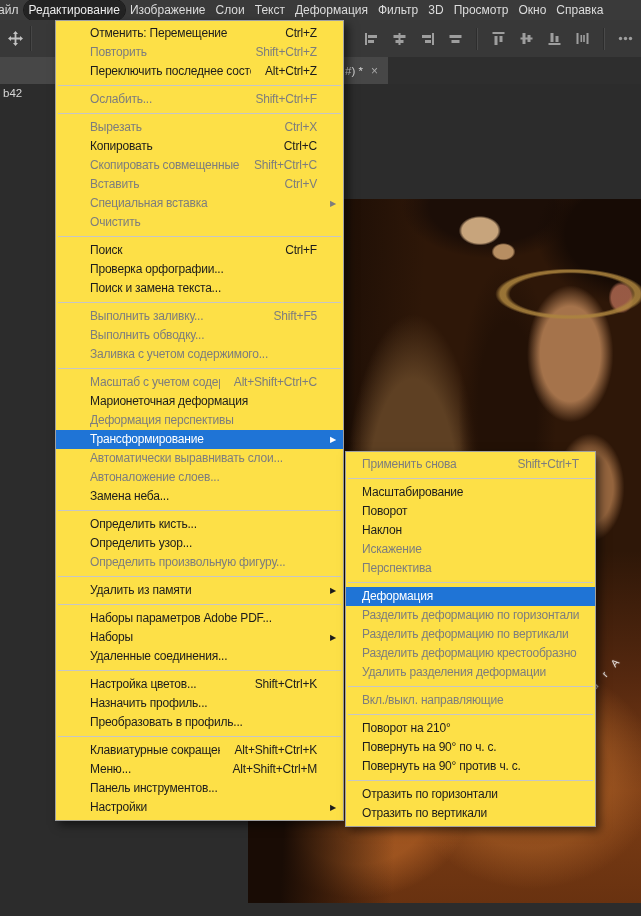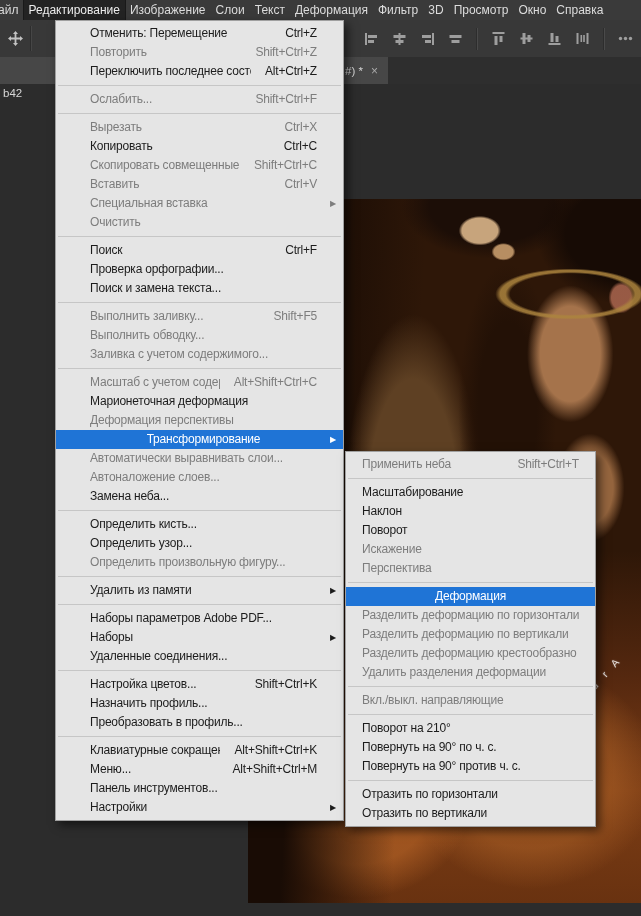--- a/index.html
+++ b/index.html
@@ -13,21 +13,21 @@
   #menubar{
     position:absolute;left:0;top:0;width:641px;height:20px;
     background:#3a3a3a;display:flex;align-items:stretch;z-index:10;
     white-space:nowrap;overflow:hidden;
   }
   .mb-item{
     display:flex;align-items:center;padding:0 5px;
     color:#dcdcdc;font-size:12px;cursor:default;
   }
   .mb-item.clipped{margin-left:-16px;}
-  .mb-item.active{background:#232323;color:#ececec;outline:1px solid #191919;}
+  .mb-item.active{background:#232323;color:#ececec;outline:1px solid #191919;border-radius:10px;}
   
   #optionsbar{
     position:absolute;left:0;top:20px;width:641px;height:37px;
     background:#383838;border-bottom:1px solid #2e2e2e;z-index:5;
   }
   #movetool{position:absolute;left:8px;top:11px;width:15px;height:15px;}
   #obar-div0{position:absolute;left:30px;top:6px;width:1px;height:25px;background:#2d2d2d;border-right:1px solid #464646;}
   #align-icons{
     position:absolute;right:8px;top:0;height:37px;
     display:flex;align-items:center;gap:13px;
@@ -69,37 +69,37 @@
     background-color:#2a1408;
   }
   #watermark{
     position:absolute;left:86%;top:66.5%;
     color:rgba(255,255,255,.85);font-size:10px;letter-spacing:4px;
     transform:rotate(-48deg);white-space:nowrap;
     text-shadow:0 0 2px rgba(255,255,255,.4);
   }
   
   .menu-panel{
-    position:absolute;background:#e5e5e5;border:1px solid #a0a0a0;
+    position:absolute;background:#fde047;border:1px solid #a0a0a0;
     box-shadow:4px 4px 9px rgba(0,0,0,.55);
     padding:3px 0;box-sizing:border-box;
   }
   #editmenu{left:55px;top:20px;width:289px;z-index:40;}
   #submenu{left:345px;top:451px;width:251px;z-index:50;}
   .mrow{
     position:relative;height:19px;line-height:19px;
     display:flex;white-space:nowrap;
     font-size:12px;letter-spacing:-0.2px;color:#1c1c1c;cursor:default;
   }
   #editmenu .mrow{padding:0 26px 0 34px;}
   #submenu .mrow{padding:0 16px 0 16px;}
   .mrow .mlabel{flex:1;overflow:hidden;}
   .mrow .mshort{margin-left:14px;}
   .mrow.disabled{color:#7d7d7d;}
-  .mrow.highlighted{background:#1f74d6;color:#ffffff;text-align:center;}
+  .mrow.highlighted{background:#1f74d6;color:#ffffff;}
   .marrow{
     position:absolute;right:7px;top:0;height:19px;
     font-size:8px;line-height:19px;
   }
   .msep{border-top:1px solid #c6c6c6;margin:4px 2px;}
 </style>
 </head>
 <body>
 
 <div id="app">
@@ -345,32 +345,32 @@
       <div class="mrow enabled">
         <span class="mlabel">Панель инструментов...</span>
       </div>
       <div class="mrow enabled">
         <span class="mlabel">Настройки</span>
         <span class="marrow">▶</span>
       </div>
     </div>
   <div id="submenu" class="menu-panel">
       <div class="mrow disabled">
-        <span class="mlabel">Применить неба</span>
+        <span class="mlabel">Применить снова</span>
         <span class="mshort">Shift+Ctrl+T</span>
       </div>
       <div class="msep"></div>
       <div class="mrow enabled">
         <span class="mlabel">Масштабирование</span>
       </div>
       <div class="mrow enabled">
+        <span class="mlabel">Поворот</span>
+      </div>
+      <div class="mrow enabled">
         <span class="mlabel">Наклон</span>
-      </div>
-      <div class="mrow enabled">
-        <span class="mlabel">Поворот</span>
       </div>
       <div class="mrow disabled">
         <span class="mlabel">Искажение</span>
       </div>
       <div class="mrow disabled">
         <span class="mlabel">Перспектива</span>
       </div>
       <div class="msep"></div>
       <div class="mrow highlighted">
         <span class="mlabel">Деформация</span>

